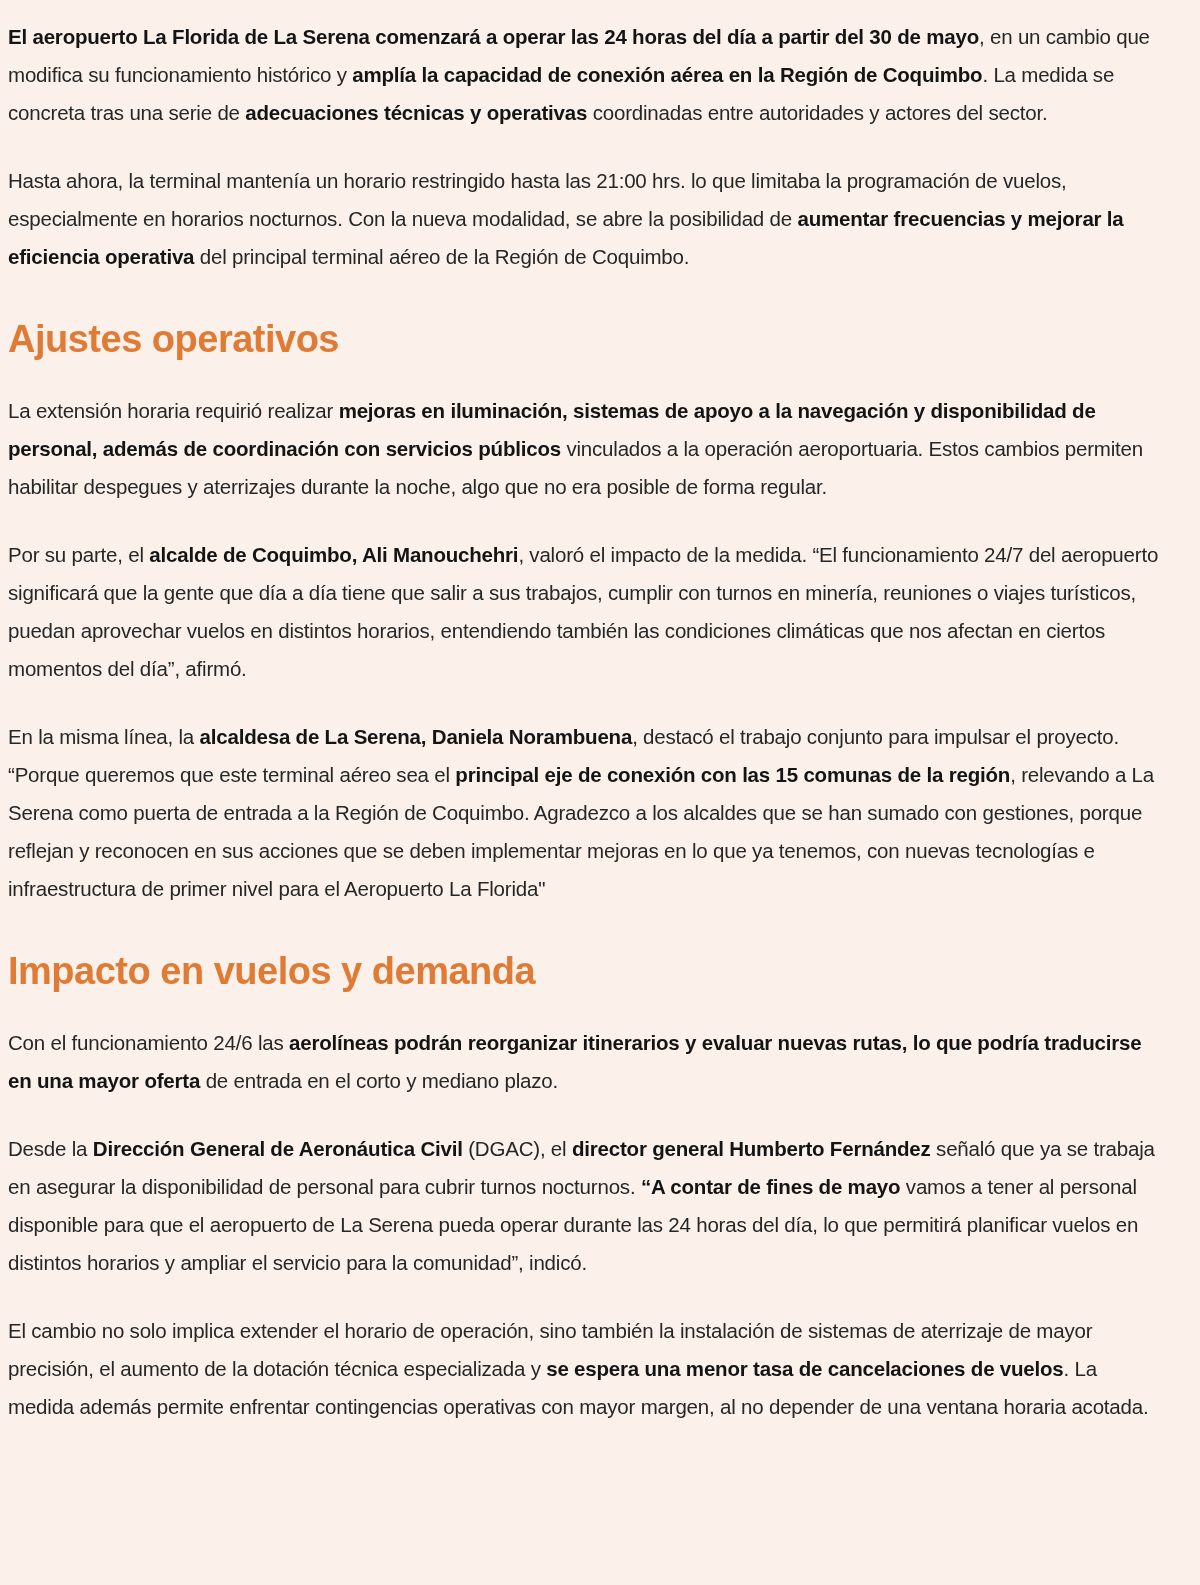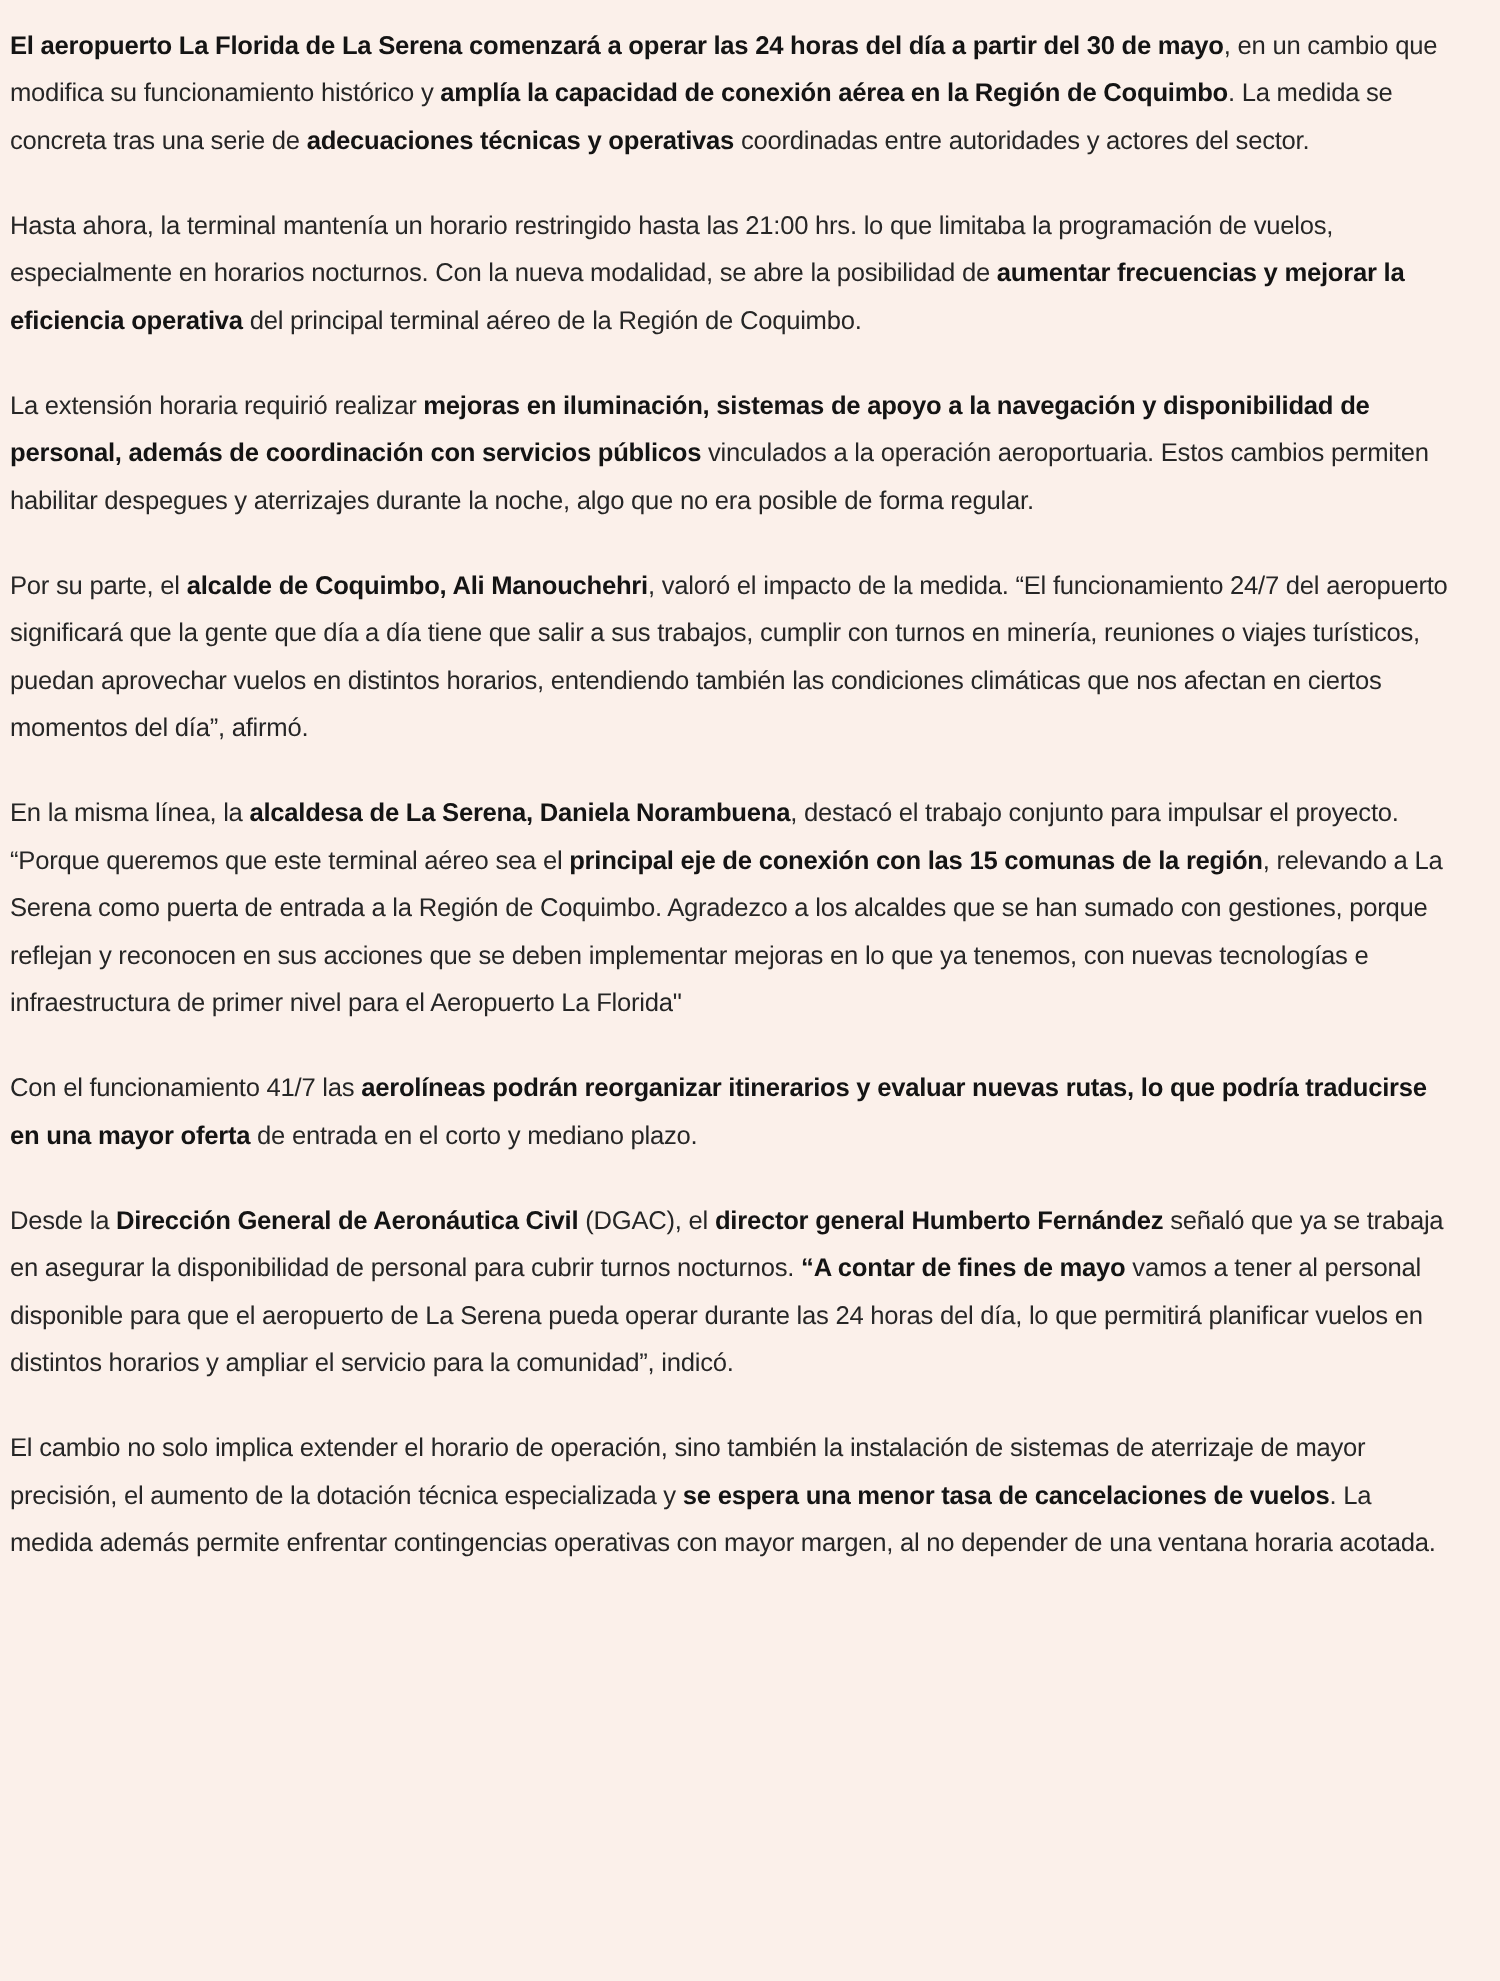--- a/index.html
+++ b/index.html
@@ -45,19 +45,21 @@
     color: var(--accent);
     margin: 40px 0 24px 0;
   }
 </style>
 </head>
 <body>
 
 <main data-name="article-body">
     <p data-name="article-paragraph"><strong data-name="bold-text-run">El aeropuerto La Florida de La Serena comenzará a operar las 24 horas del día a partir del 30 de mayo</strong><span data-name="text-run">, en un cambio que modifica su funcionamiento histórico y </span><strong data-name="bold-text-run">amplía la capacidad de conexión aérea en la Región de Coquimbo</strong><span data-name="text-run">. La medida se concreta tras una serie de </span><strong data-name="bold-text-run">adecuaciones técnicas y operativas</strong><span data-name="text-run"> coordinadas entre autoridades y actores del sector.</span></p>
     <p data-name="article-paragraph"><span data-name="text-run">Hasta ahora, la terminal mantenía un horario restringido hasta las 21:00 hrs. lo que limitaba la programación de vuelos, especialmente en horarios nocturnos. Con la nueva modalidad, se abre la posibilidad de </span><strong data-name="bold-text-run">aumentar frecuencias y mejorar la eficiencia operativa</strong><span data-name="text-run"> del principal terminal aéreo de la Región de Coquimbo.</span></p>
+    <h2 data-name="section-heading">Ajustes operativos</h2>
     <p data-name="article-paragraph"><span data-name="text-run">La extensión horaria requirió realizar </span><strong data-name="bold-text-run">mejoras en iluminación, sistemas de apoyo a la navegación y disponibilidad de personal, además de coordinación con servicios públicos</strong><span data-name="text-run"> vinculados a la operación aeroportuaria. Estos cambios permiten habilitar despegues y aterrizajes durante la noche, algo que no era posible de forma regular.</span></p>
     <p data-name="article-paragraph"><span data-name="text-run">Por su parte, el </span><strong data-name="bold-text-run">alcalde de Coquimbo, Ali Manouchehri</strong><span data-name="text-run">, valoró el impacto de la medida. “El funcionamiento 24/7 del aeropuerto significará que la gente que día a día tiene que salir a sus trabajos, cumplir con turnos en minería, reuniones o viajes turísticos, puedan aprovechar vuelos en distintos horarios, entendiendo también las condiciones climáticas que nos afectan en ciertos momentos del día”, afirmó.</span></p>
     <p data-name="article-paragraph"><span data-name="text-run">En la misma línea, la </span><strong data-name="bold-text-run">alcaldesa de La Serena, Daniela Norambuena</strong><span data-name="text-run">, destacó el trabajo conjunto para impulsar el proyecto. “Porque queremos que este terminal aéreo sea el </span><strong data-name="bold-text-run">principal eje de conexión con las 15 comunas de la región</strong><span data-name="text-run">, relevando a La Serena como puerta de entrada a la Región de Coquimbo. Agradezco a los alcaldes que se han sumado con gestiones, porque reflejan y reconocen en sus acciones que se deben implementar mejoras en lo que ya tenemos, con nuevas tecnologías e infraestructura de primer nivel para el Aeropuerto La Florida"</span></p>
-    <p data-name="article-paragraph"><span data-name="text-run">Con el funcionamiento 41/7 las </span><strong data-name="bold-text-run">aerolíneas podrán reorganizar itinerarios y evaluar nuevas rutas, lo que podría traducirse en una mayor oferta</strong><span data-name="text-run"> de entrada en el corto y mediano plazo.</span></p>
+    <h2 data-name="section-heading">Impacto en vuelos y demanda</h2>
+    <p data-name="article-paragraph"><span data-name="text-run">Con el funcionamiento 24/6 las </span><strong data-name="bold-text-run">aerolíneas podrán reorganizar itinerarios y evaluar nuevas rutas, lo que podría traducirse en una mayor oferta</strong><span data-name="text-run"> de entrada en el corto y mediano plazo.</span></p>
     <p data-name="article-paragraph"><span data-name="text-run">Desde la </span><strong data-name="bold-text-run">Dirección General de Aeronáutica Civil</strong><span data-name="text-run"> (DGAC), el </span><strong data-name="bold-text-run">director general Humberto Fernández</strong><span data-name="text-run"> señaló que ya se trabaja en asegurar la disponibilidad de personal para cubrir turnos nocturnos. </span><strong data-name="bold-text-run">“A contar de fines de mayo</strong><span data-name="text-run"> vamos a tener al personal disponible para que el aeropuerto de La Serena pueda operar durante las 24 horas del día, lo que permitirá planificar vuelos en distintos horarios y ampliar el servicio para la comunidad”, indicó.</span></p>
     <p data-name="article-paragraph"><span data-name="text-run">El cambio no solo implica extender el horario de operación, sino también la instalación de sistemas de aterrizaje de mayor precisión, el aumento de la dotación técnica especializada y </span><strong data-name="bold-text-run">se espera una menor tasa de cancelaciones de vuelos</strong><span data-name="text-run">. La medida además permite enfrentar contingencias operativas con mayor margen, al no depender de una ventana horaria acotada.</span></p>
   </main>
 
 </body></html>

